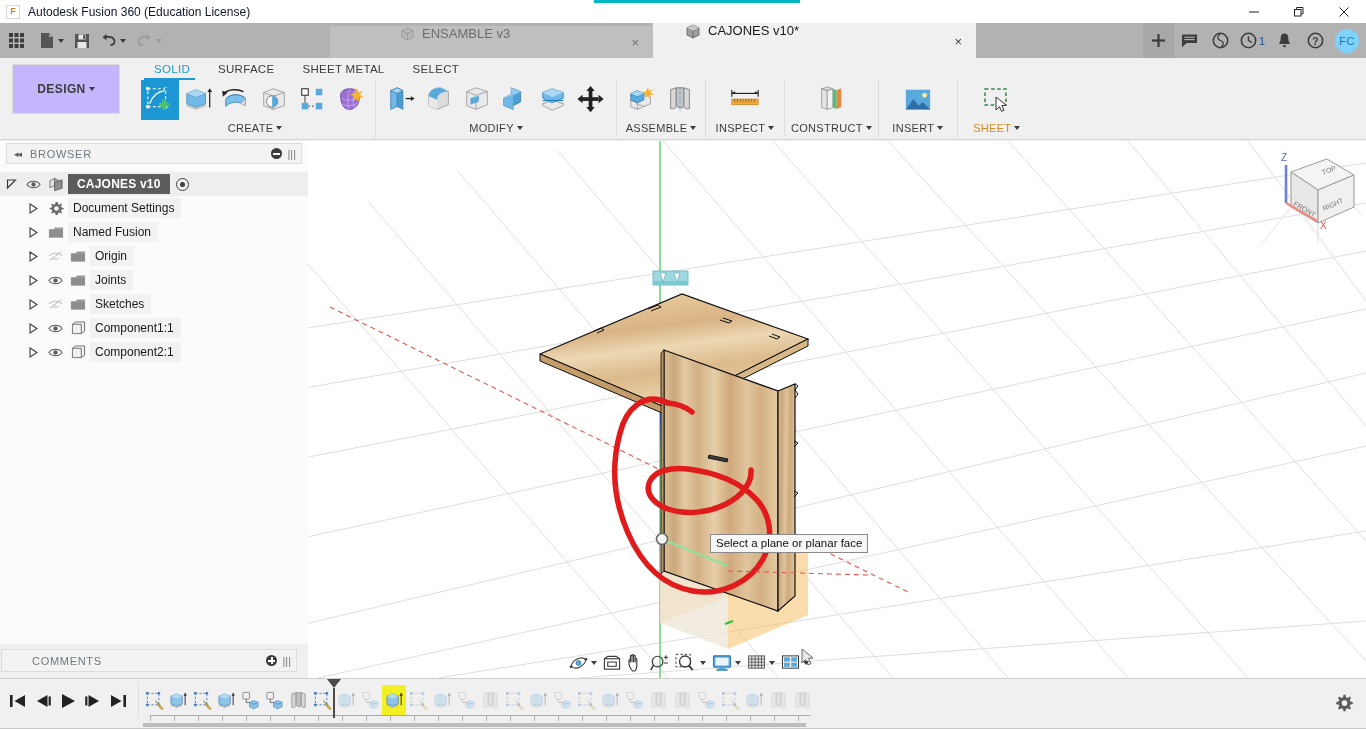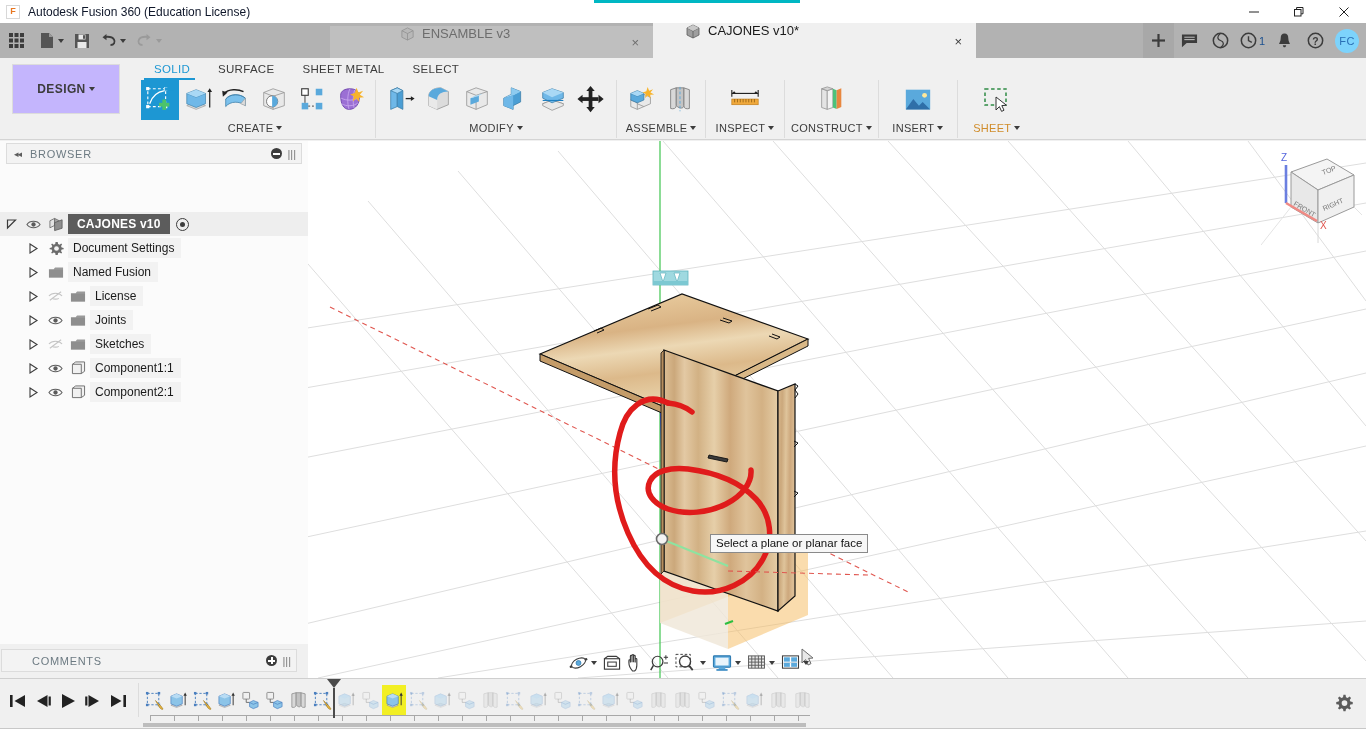--- a/index.html
+++ b/index.html
@@ -127,21 +127,21 @@
   .tree { position: absolute; left: 0; top: 31px; width: 308px; }
   .trow { height: 24px; display: flex; align-items: center; font-size: 12px; color: #1a1a1a; }
   .tri-wrap { width: 22px; display: flex; justify-content: center; align-items: center; }
   .eye-wrap { width: 22px; display: flex; justify-content: center; align-items: center; }
   .ic-wrap { width: 24px; display: flex; justify-content: center; align-items: center; }
   .tlabel { font-size: 12px; background: #f2f2f2; padding: 3px 7px 3px 5px; color: #1a1a1a; }
   .root-label {
     background: #5c5c5c; color: #ffffff; font-weight: bold; font-size: 12px;
     padding: 3px 9px; letter-spacing: .2px;
   }
-  .root-row { background: #eeeeee; margin-top: 40px; }
+  .root-row { background: #eeeeee; }
   .dot-circ {
     width: 13px; height: 13px; border-radius: 50%; border: 1.5px solid #3c3c3c;
     margin-left: 6px; display: flex; align-items: center; justify-content: center;
   }
   .dot-circ::after { content:''; width: 5px; height: 5px; border-radius: 50%; background: #3c3c3c; }
 
   .comments {
     position: absolute; left: 1px; top: 649px; width: 296px; height: 23px;
     border: 1px solid #dcdcdc; background: #f3f3f3; display: flex; align-items: center;
   }
@@ -697,21 +697,21 @@
             <path d="M4.5 8.5 C6 9.6 10 9.6 11.5 8.5" fill="none" stroke="#c4c4c4" stroke-width="1.1"></path>
             <line x1="2" y1="10.5" x2="14" y2="1.5" stroke="#c4c4c4" stroke-width="1.1"></line>
           </svg>
         </span>
         <span class="ic-wrap">
           <svg width="16" height="13" viewBox="0 0 17 13">
             <path d="M1 3 L6 3 L7.5 1.2 L16 1.2 L16 4 L1 4 Z" fill="#9a9a9a"></path>
             <rect x="1" y="3.6" width="15" height="8.4" fill="#8e8e8e"></rect>
           </svg>
         </span>
-        <span class="tlabel">License</span>
+        <span class="tlabel">Origin</span>
       </div>
 
       <div class="trow">
         <span style="width:22px"></span>
         <span class="tri-wrap">
           <svg width="11" height="11" viewBox="0 0 11 11">
               <path d="M2 1 L9 5.5 L2 10 Z" fill="none" stroke="#3c3c3c" stroke-width="1.1"></path>
             </svg>
         </span>
         <span class="eye-wrap">

